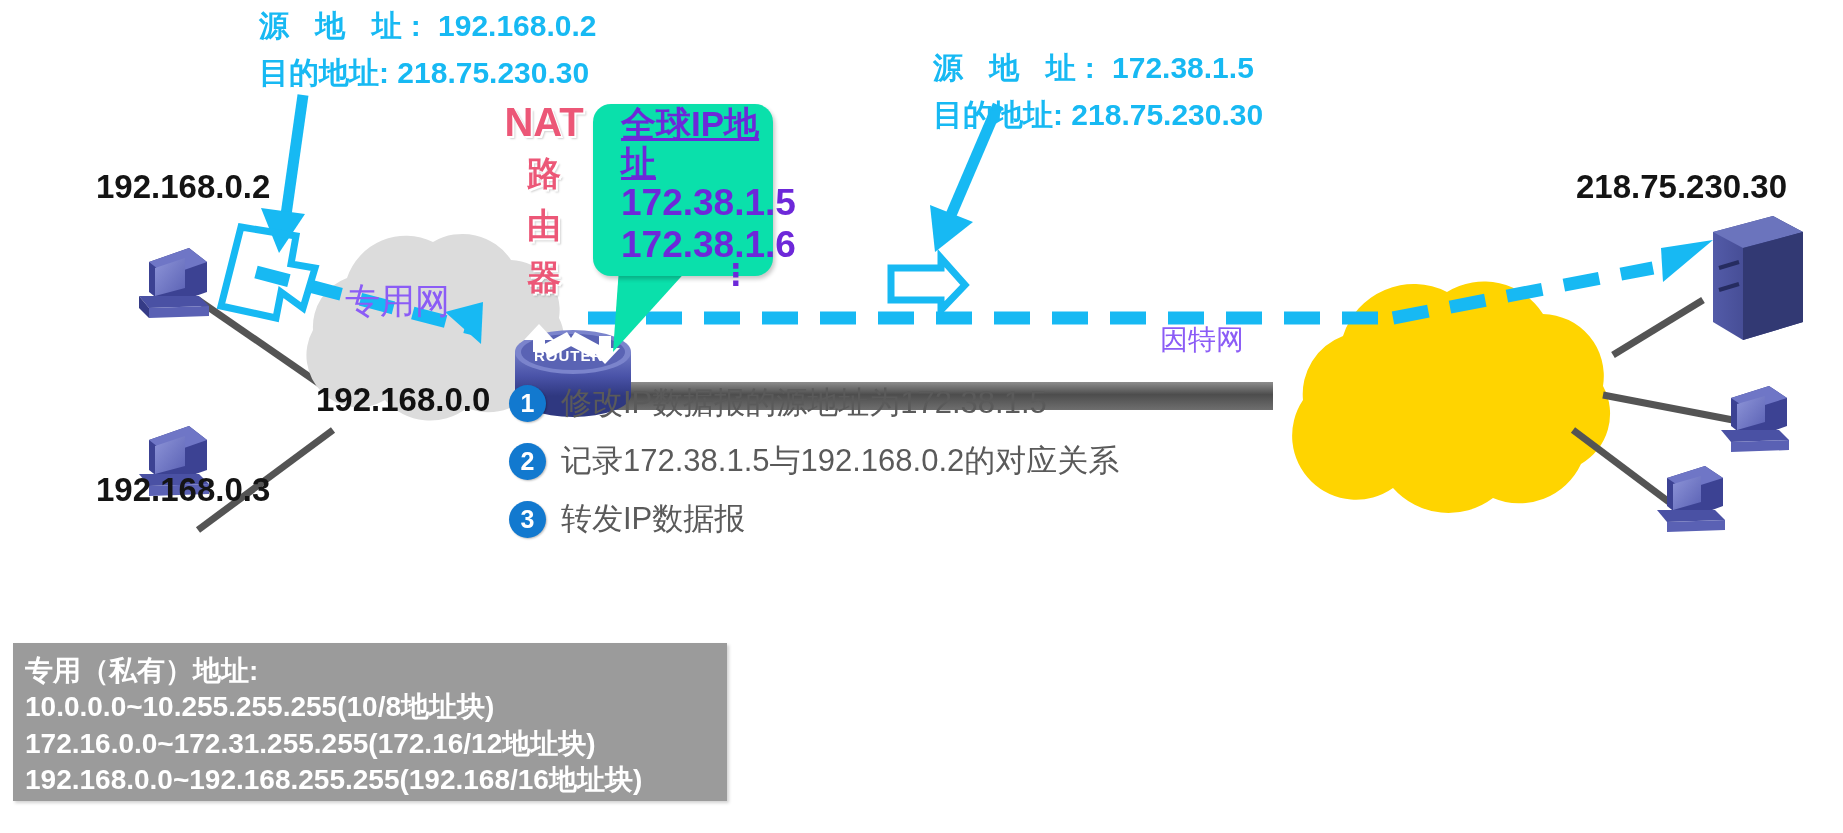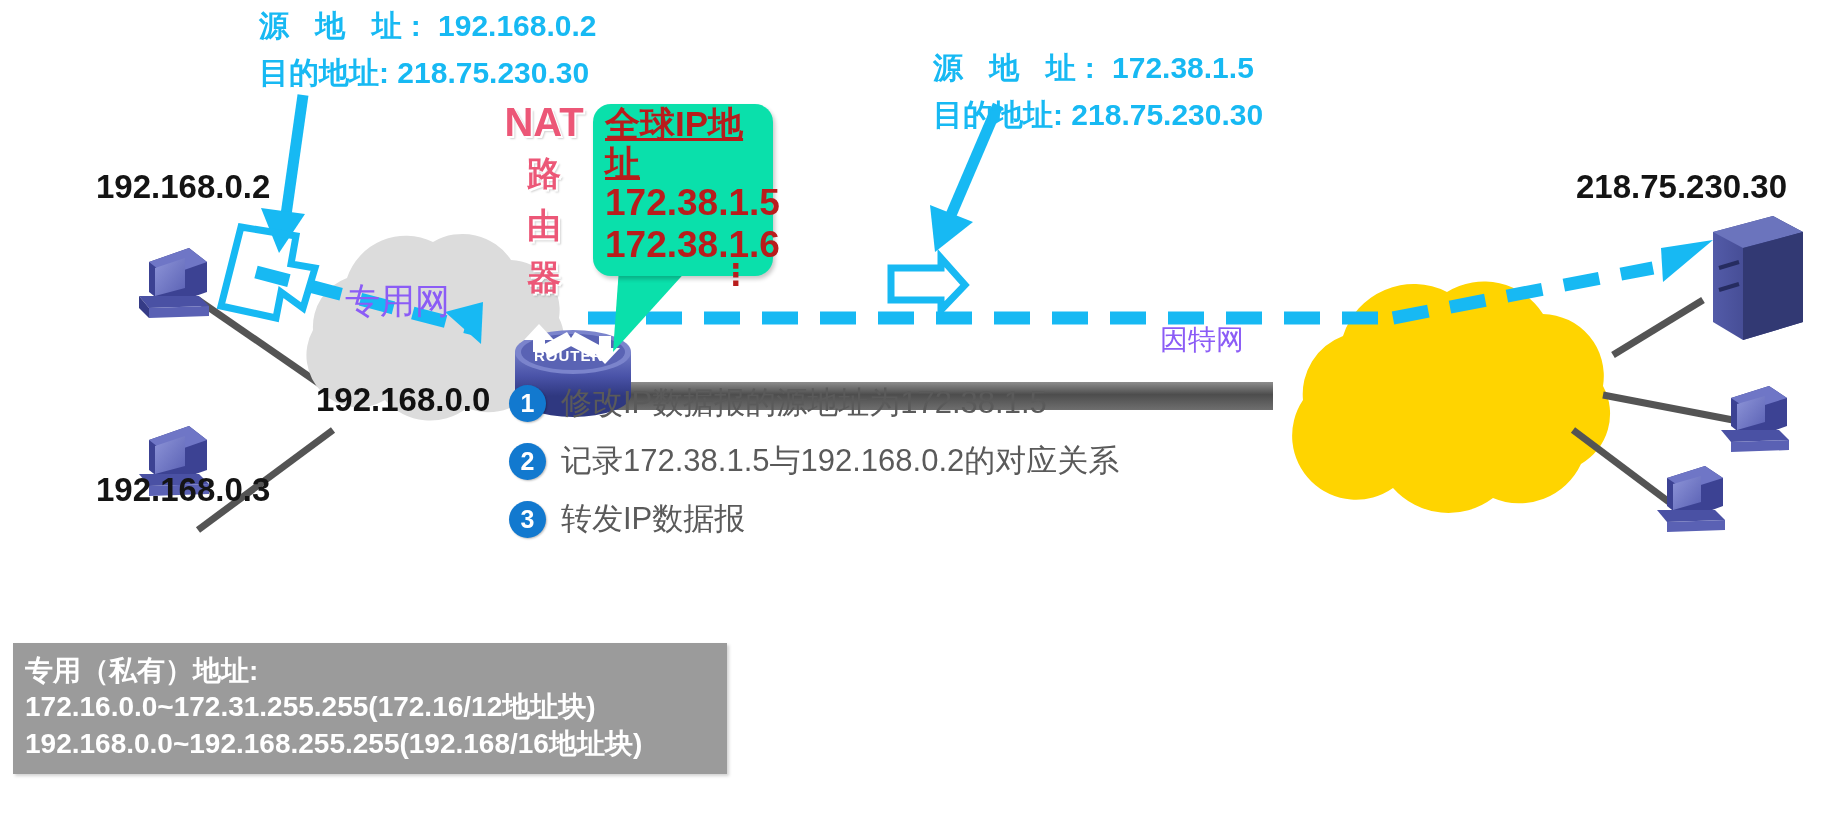--- a/index.html
+++ b/index.html
@@ -26,34 +26,34 @@
   
   .nat-wrap{position:absolute;text-align:center;width:96px;}
   .nat-top{color:#ec5777;font-weight:bold;font-size:40px;
            text-shadow:2px 2px 0 #ffffff, 3px 3px 2px rgba(0,0,0,.18);}
   .nat-ch{color:#ec5777;font-weight:bold;font-size:34px;display:block;margin-top:6px;
            text-shadow:2px 2px 0 #ffffff, 3px 3px 2px rgba(0,0,0,.18);}
 
   
   .callout{position:absolute;background:#0ae0ab;border-radius:18px;
            box-shadow:2px 3px 4px rgba(0,0,0,.22);}
-  .callout .line{color:#b91c1c;font-weight:bold;font-size:37px;line-height:1.12;padding-left:12px;}
+  .callout .line{color:#6d28d9;font-weight:bold;font-size:37px;line-height:1.12;padding-left:28px;}
   .callout .hdr{font-size:35px;text-decoration:underline;}
   .callout .dots{font-size:30px;text-align:right;padding-right:22px;line-height:.65;}
 
   
   .num-item{position:absolute;display:flex;align-items:center;}
   .num-badge{width:37px;height:37px;border-radius:50%;background:#1279cf;color:#fff;
              font-weight:bold;font-size:25px;display:flex;align-items:center;
              justify-content:center;flex:0 0 auto;
              box-shadow:1px 1px 2px rgba(0,0,0,.25);}
   .num-text{margin-left:15px;color:#5a5a5a;font-weight:normal;font-size:31px;}
 
   
-  .graybox{position:absolute;background:#9b9b9b;padding:10px 12px 12px 12px;
+  .graybox{position:absolute;background:#9b9b9b;padding:10px 12px 2px 12px;
            box-shadow:2px 2px 3px rgba(0,0,0,.18);}
   .graybox div{color:#ffffff;font-weight:bold;font-size:28px;line-height:1.30;white-space:nowrap;}
 </style>
 </head>
 <body>
 
 <div class="stage">
 
   <svg class="layer">
     <defs>
@@ -262,17 +262,18 @@
     <div class="num-badge">2</div>
     <div class="num-text">记录172.38.1.5与192.168.0.2的对应关系</div>
   </div>
   <div class="num-item" style="left:496px;top:498px;">
     <div class="num-badge">3</div>
     <div class="num-text">转发IP数据报</div>
   </div>
 
   <div class="graybox" style="left:0px;top:643px;width:690px;">
     <div>专用（私有）地址:</div>
+    <div>10.0.0.0~10.255.255.255(10/8地址块)</div>
     <div>172.16.0.0~172.31.255.255(172.16/12地址块)</div>
     <div>192.168.0.0~192.168.255.255(192.168/16地址块)</div>
   </div>
 
 </div>
 
 </body></html>

